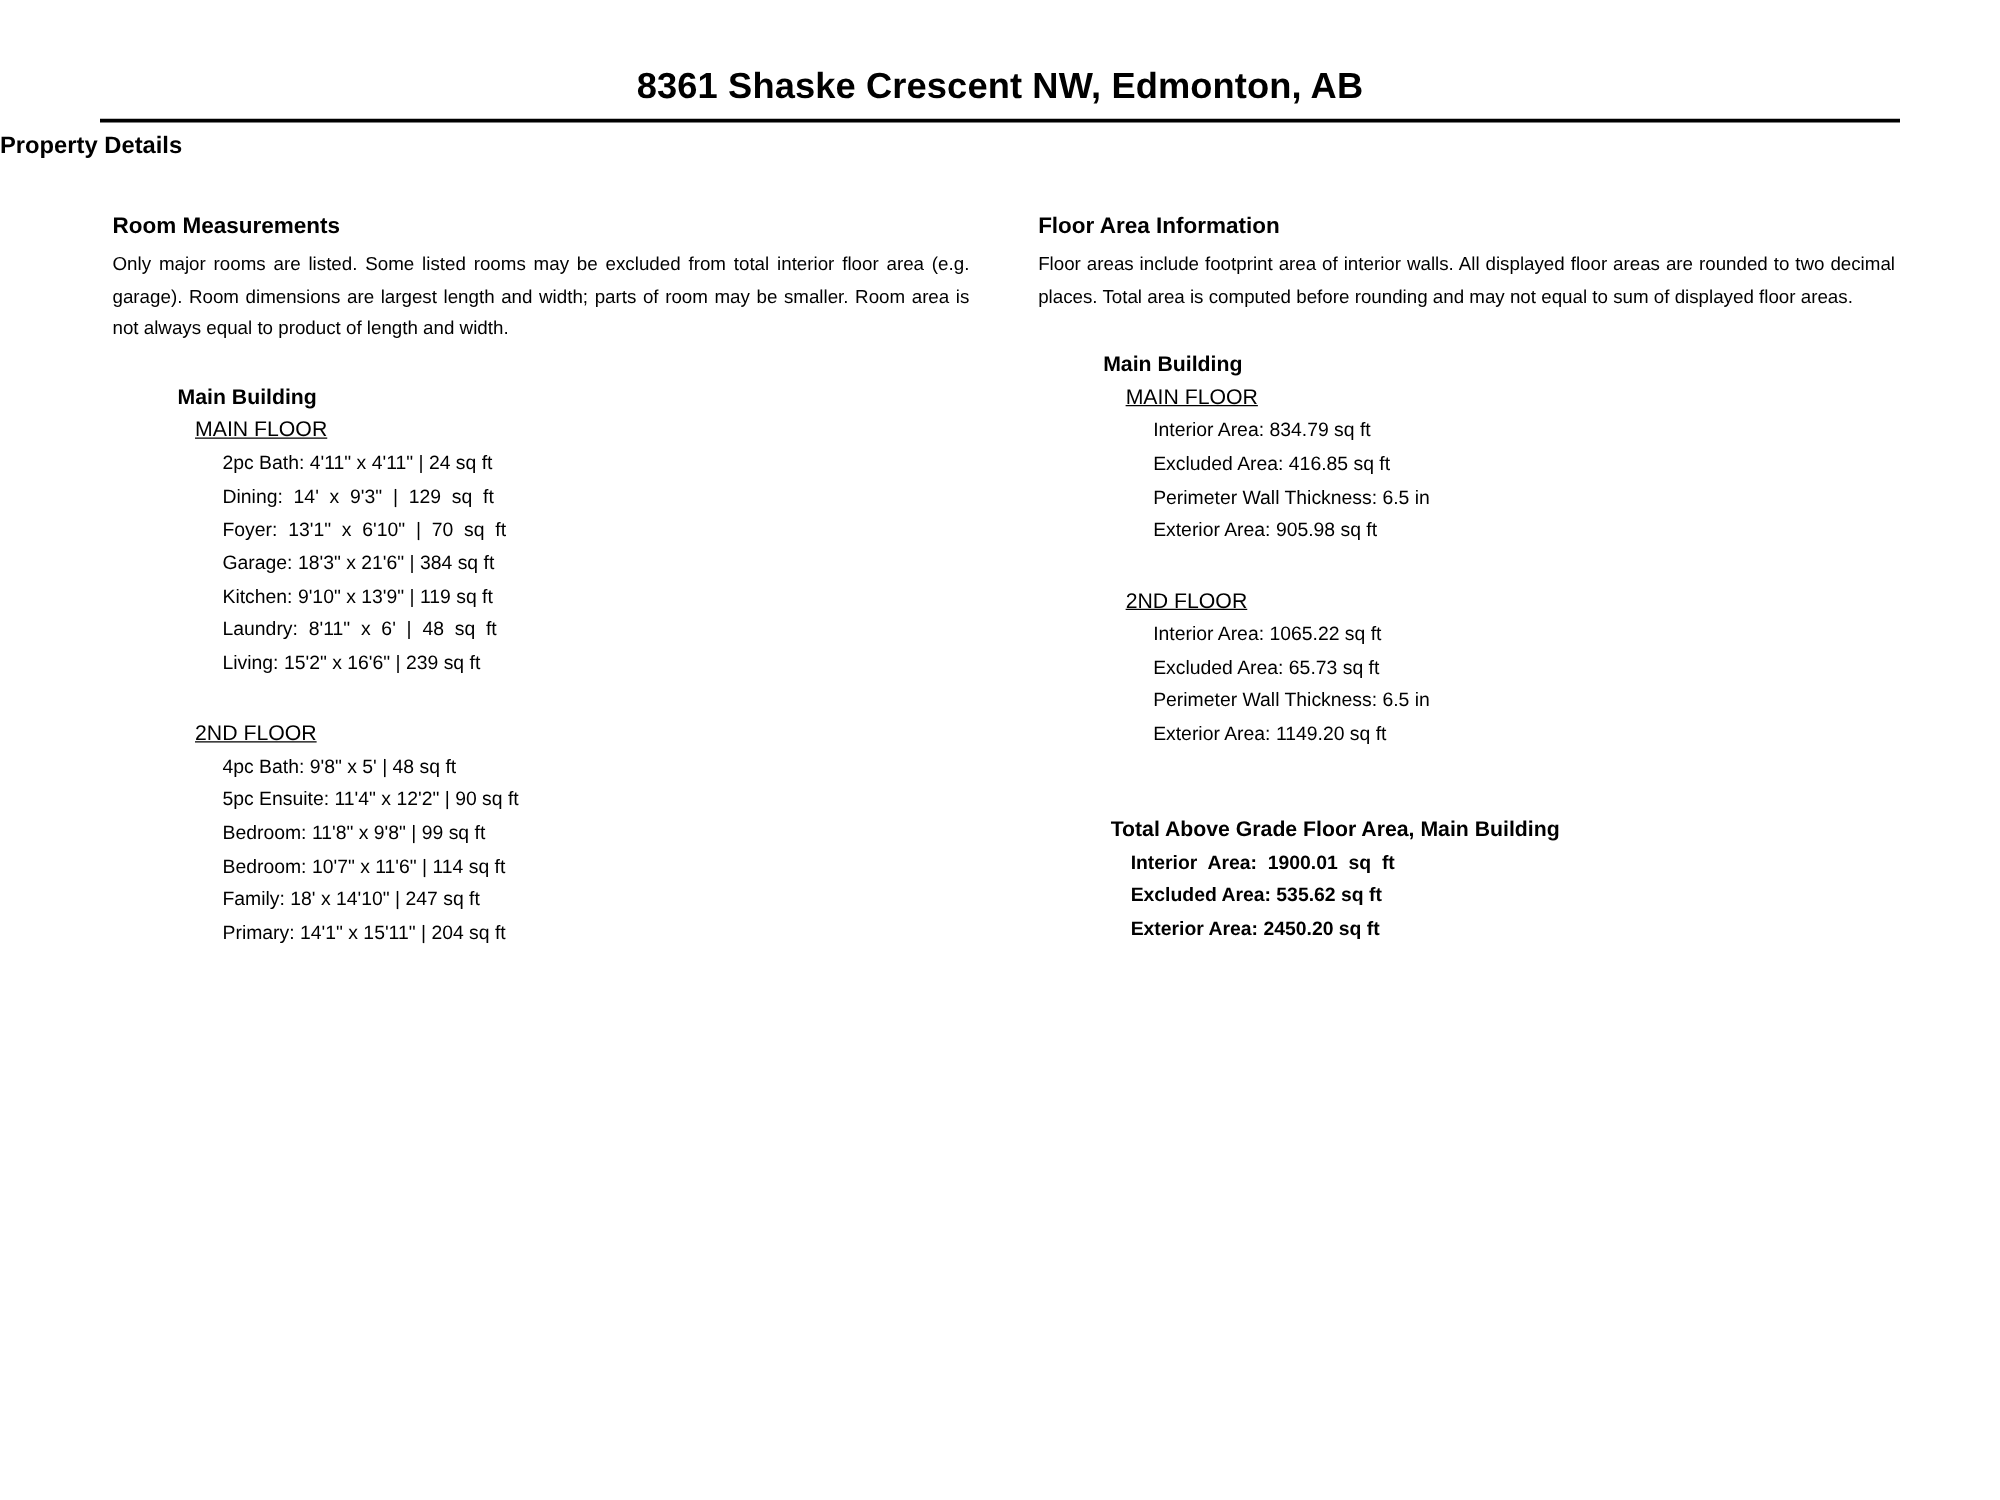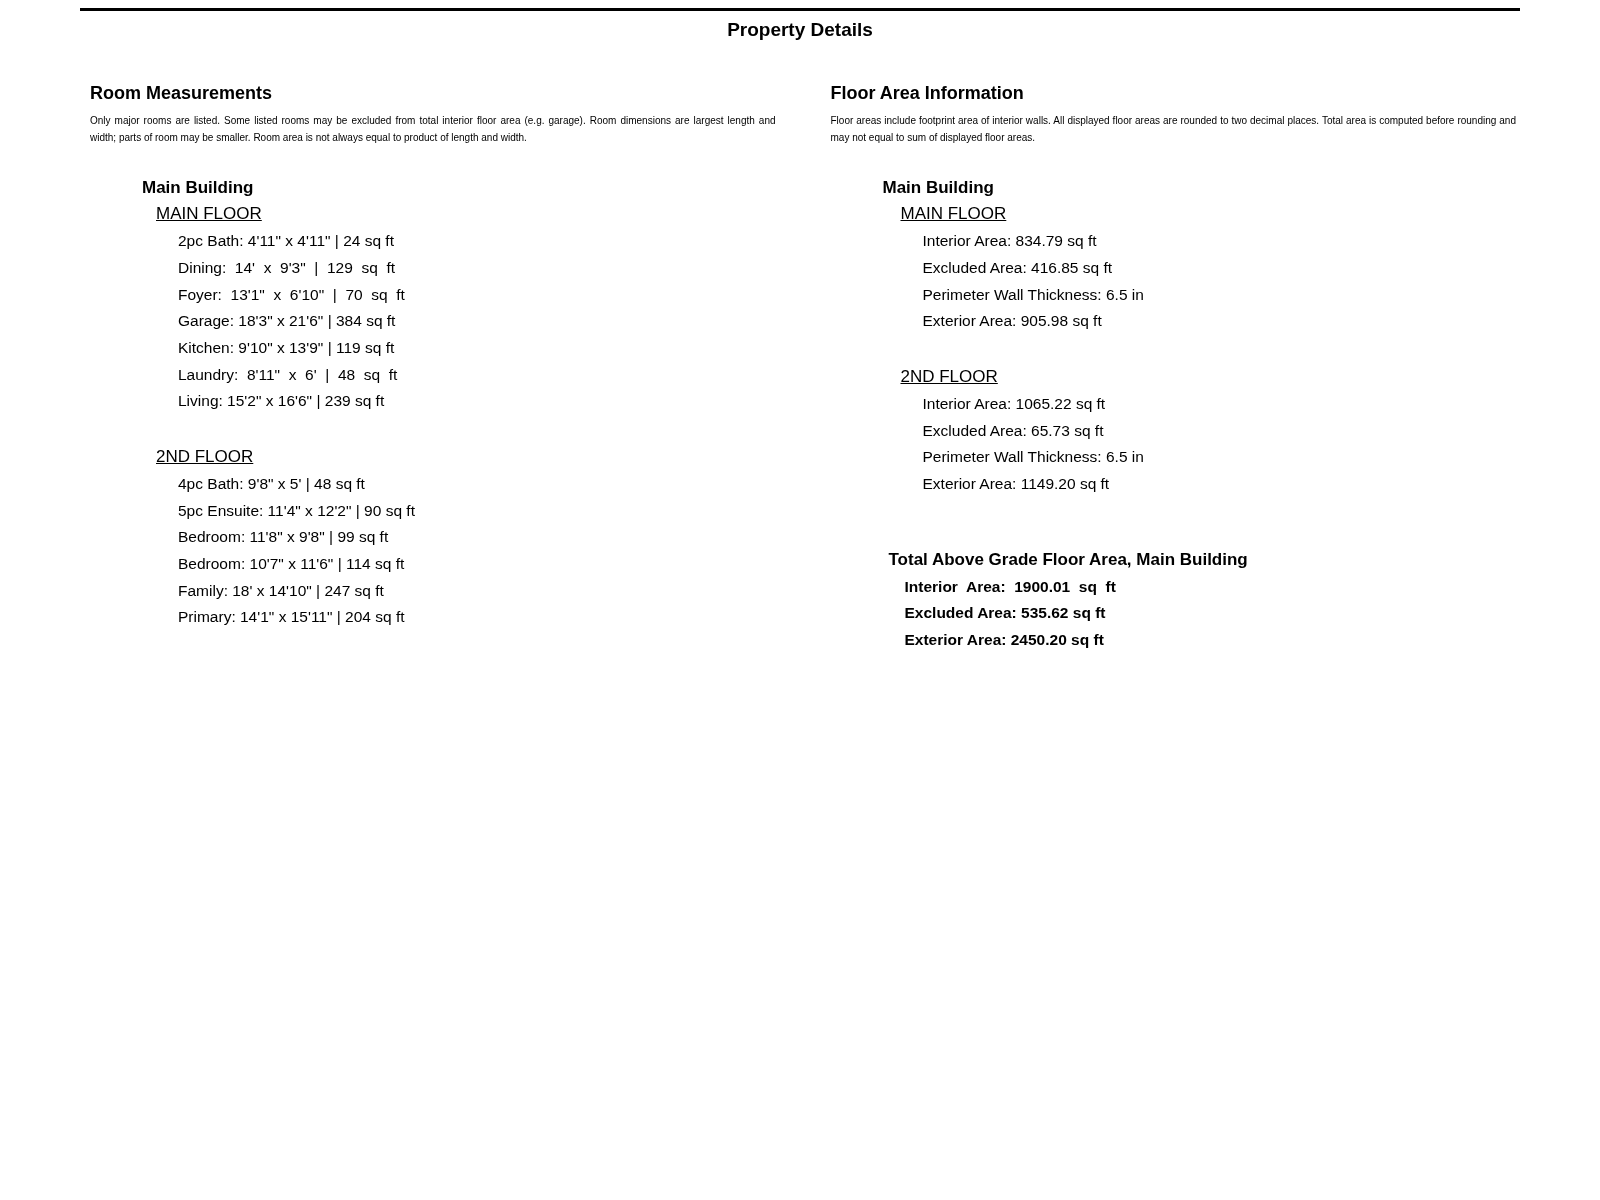--- a/index.html
+++ b/index.html
@@ -30,21 +30,20 @@
     letter-spacing: 0.1px;
     margin: 0;
     padding-top: 52px;
     line-height: 1.2;
   }
   .title-rule {
     margin: 8px 80px 0 80px;
     border-bottom: 3px solid #000000;
   }
   .doc-subtitle {
-    text-align: center;
     font-size: 19px;
     font-weight: bold;
     margin: 0;
     padding-top: 8px;
   }
 
   
   .columns {
     display: flex;
     margin-top: 42px;
@@ -58,21 +57,21 @@
   }
   .col-left { max-width: 700px; }
   .col-right { max-width: 720px; }
 
   .section-heading {
     font-size: 18px;
     font-weight: bold;
     margin: 0 0 8px 0;
   }
   .section-note {
-    font-size: 10px;
+    font-size: 15px;
     line-height: 1.72;
     margin: 0;
     text-align: justify;
     text-justify: inter-word;
   }
 
   .building-block {
     margin-top: 32px;
   }
   .building-name {
@@ -127,20 +126,21 @@
     line-height: 1.72;
     white-space: pre;
     font-weight: bold;
   }
 </style>
 </head>
 <body>
 
 <div class="page">
 
+  <h1 class="doc-title">8361 Shaske Crescent NW, Edmonton, AB</h1>
   <div class="title-rule"></div>
   <h2 class="doc-subtitle">Property Details</h2>
 
   <div class="columns">
 
     <div class="col col-left">
       <h3 class="section-heading">Room Measurements</h3>
       <p class="section-note">Only major rooms are listed. Some listed rooms may be excluded from total interior floor area (e.g. garage). Room dimensions are largest length and width; parts of room may be smaller. Room area is not always equal to product of length and width.</p>
 
       <div class="building-block">

